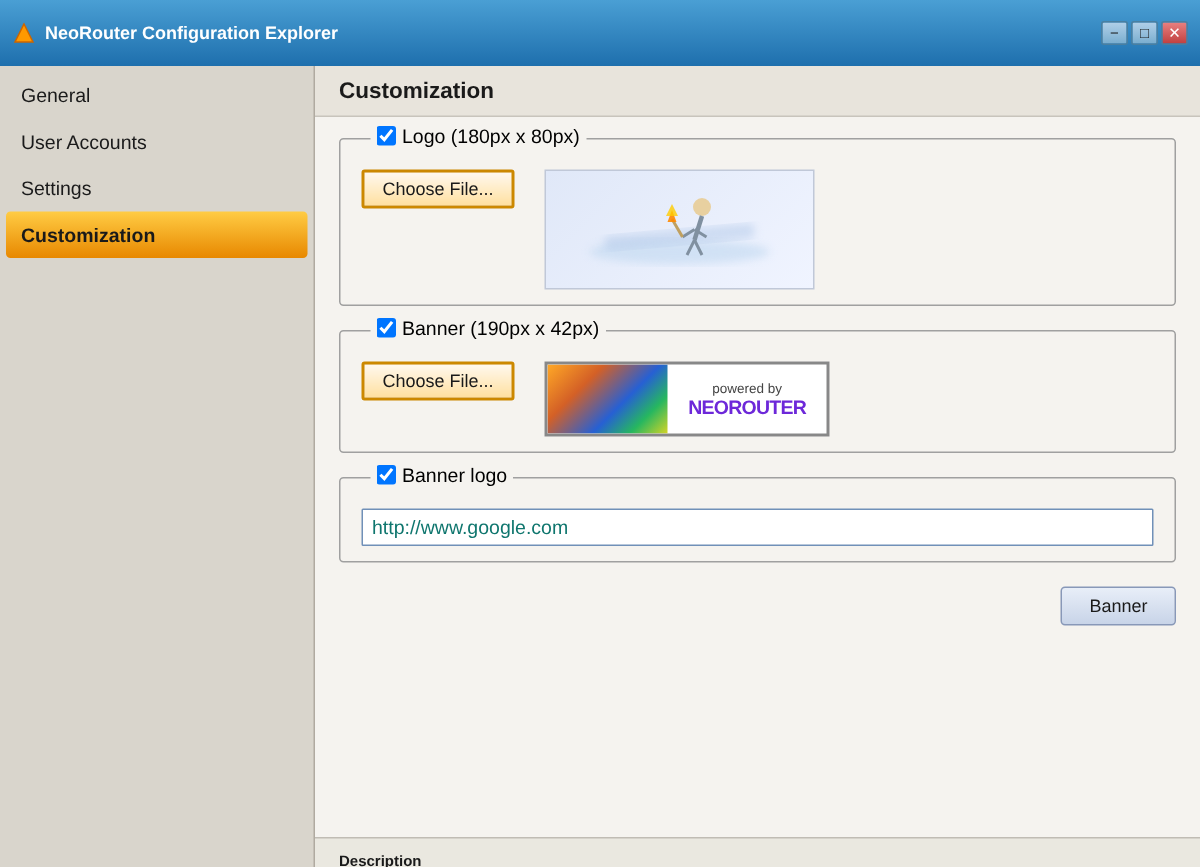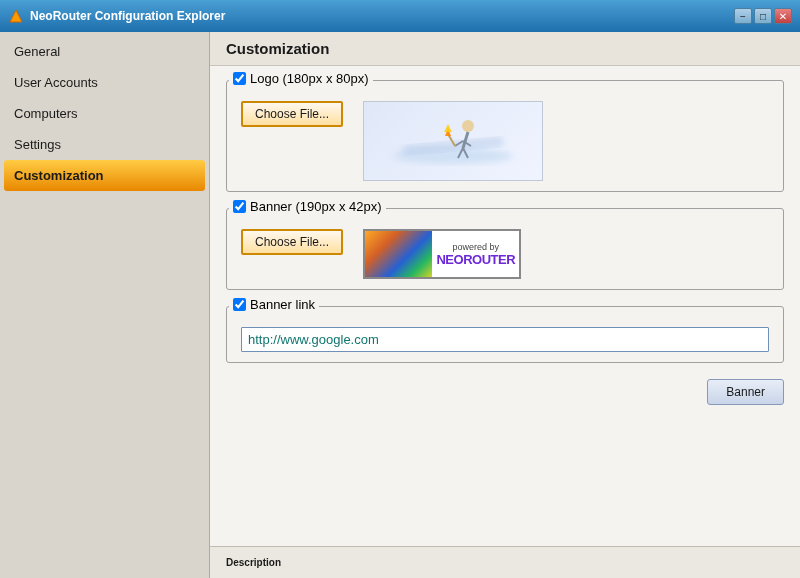--- a/index.html
+++ b/index.html
@@ -9,21 +9,21 @@
       background: #d4d0c8;
       width: 800px;
       height: 578px;
       overflow: hidden;
     }
 
     
     .title-bar {
       background: linear-gradient(to bottom, #4a9fd4, #1e6fad);
       color: white;
-      height: 32px;
+      height: 44px;
       display: flex;
       align-items: center;
       padding: 0 8px;
       user-select: none;
     }
     .title-bar-icon {
       width: 16px;
       height: 16px;
       margin-right: 6px;
       display: flex;
@@ -118,21 +118,21 @@
       margin-bottom: 16px;
       border: 1px solid #a0a0a0;
       border-radius: 3px;
       padding: 12px 14px 10px 14px;
       position: relative;
       background: #f5f3ef;
     }
     .field-section-legend {
       position: absolute;
       top: -10px;
-      left: 2px;
+      left: 20px;
       background: #f5f3ef;
       padding: 0 4px;
       display: flex;
       align-items: center;
       gap: 6px;
       font-size: 13px;
     }
     .checkbox-label {
       display: flex;
       align-items: center;
@@ -180,21 +180,21 @@
       border: 1px solid #c0c8d8;
       display: flex;
       align-items: center;
       justify-content: center;
       overflow: hidden;
       position: relative;
     }
 
     
     .banner-preview {
-      width: 158px;
+      width: 190px;
       height: 50px;
       background: #ffffff;
       border: 2px solid #888;
       display: flex;
       align-items: center;
       overflow: hidden;
     }
     .banner-preview-left {
       width: 80px;
       height: 100%;
@@ -277,23 +277,20 @@
 <div class="app-container">
 
   <div class="sidebar">
     <div class="sidebar-item">
       <span>General</span>
     </div>
     <div class="sidebar-item">
       <span>User Accounts</span>
     </div>
     <div class="sidebar-item">
-      <span>Computers</span>
-    </div>
-    <div class="sidebar-item">
       <span>Settings</span>
     </div>
     <div class="sidebar-item active">
       <span>Customization</span>
     </div>
   </div>
 
   <div class="content">
     <div class="content-header">
       <h2>Customization</h2>
@@ -353,21 +350,21 @@
               <span class="banner-neorouter">NEOROUTER</span>
             </div>
           </div>
         </div>
       </div>
 
       <div class="field-section">
         <div class="field-section-legend">
           <label class="checkbox-label">
             <input type="checkbox" checked="" style="">
-            <span>Banner link</span>
+            <span>Banner logo</span>
           </label>
         </div>
         <div style="margin-top: 8px;">
           <input type="text" class="text-input" value="http://www.google.com" style="">
         </div>
       </div>
 
       <div class="apply-row">
         <button class="btn-apply">Banner</button>
       </div>

